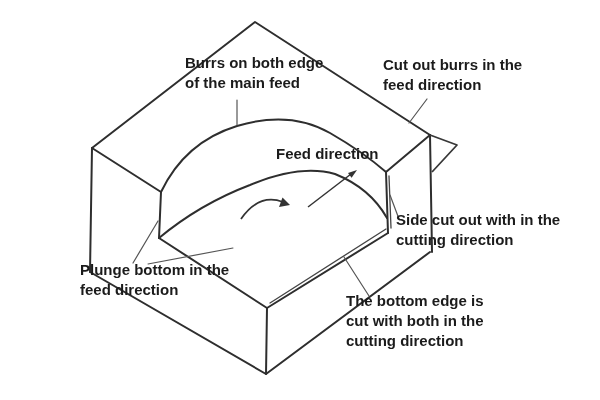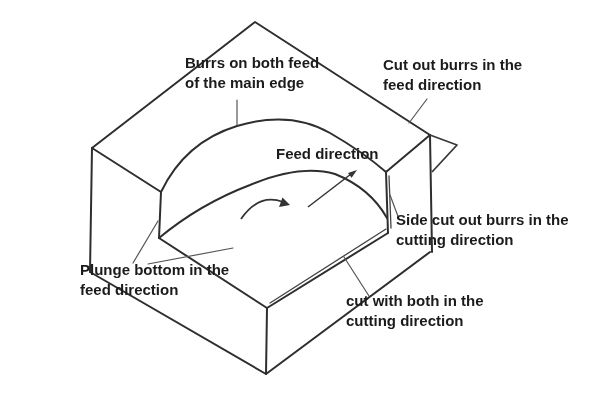--- a/index.html
+++ b/index.html
@@ -61,39 +61,40 @@
       <polygon points="357,170 351.6,177.8 348,173" fill="#333333"></polygon>
     </g>
 
     <g>
       <path d="M241,219 Q259,193 283,202" stroke="#333333" stroke-width="1.8" fill="none"></path>
       <polygon points="290,205 279,207 282.5,197.5" fill="#333333"></polygon>
     </g>
   </svg>
 
   <div class="label" style="left:185px;top:53px;">
-    <div>Burrs on both feed</div>
-    <div>of the main edge</div>
+    <div>Burrs on both edge</div>
+    <div>of the main feed</div>
   </div>
 
   <div class="label" style="left:383px;top:55px;">
     <div>Cut out burrs in the</div>
     <div>feed direction</div>
   </div>
 
   <div class="label" style="left:276px;top:144px;">
     <div>Feed direction</div>
   </div>
 
   <div class="label" style="left:396px;top:210px;">
-    <div>Side cut out burrs in the</div>
+    <div>Side cut out with in the</div>
     <div>cutting direction</div>
   </div>
 
   <div class="label" style="left:346px;top:291px;">
+    <div>The bottom edge is</div>
     <div>cut with both in the</div>
     <div>cutting direction</div>
   </div>
 
   <div class="label" style="left:80px;top:260px;">
     <div>Plunge bottom in the</div>
     <div>feed direction</div>
   </div>
 
 </div>

